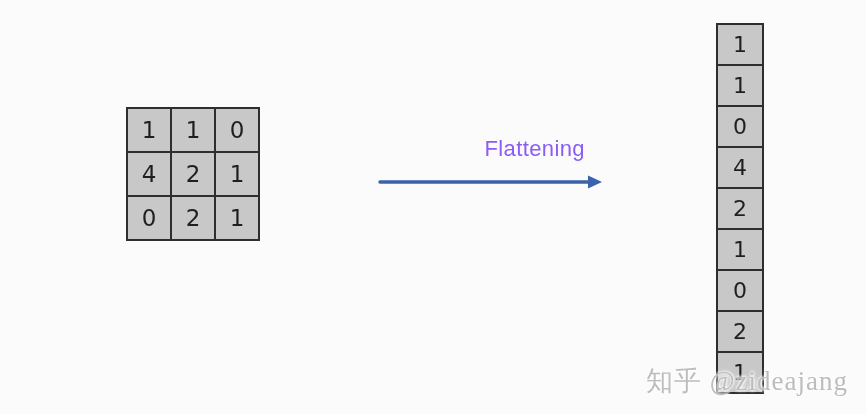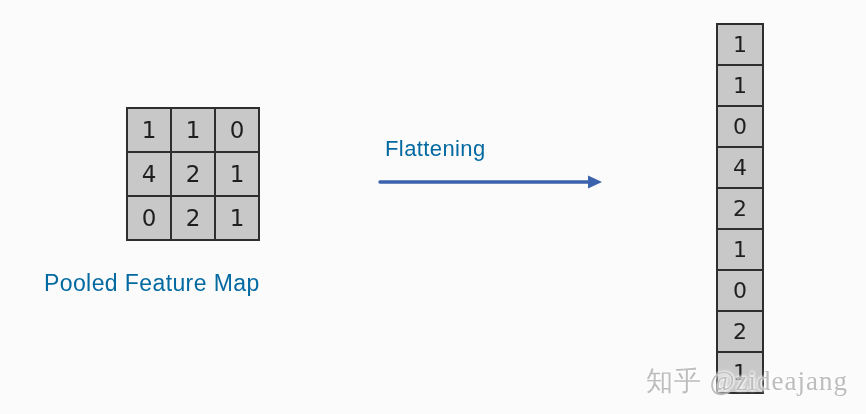--- a/index.html
+++ b/index.html
@@ -51,22 +51,22 @@
     background: var(--cell-border, #2e2e2e);
     z-index: 1;
   }
   .colgrid .cell {
     font-size: 22px;
   }
 
   
   .caption {
     position: absolute;
-    color: #0369a1;
-    text-align: left;
+    color: #8b5cf6;
+    text-align: right;
     letter-spacing: 0.4px;
     white-space: nowrap;
   }
   .caption.pooled {
     left: 44px;
     top: 270px;
     width: 300px;
     font-size: 23px;
   }
   .caption.flatten {
@@ -107,21 +107,20 @@
     <div class="cell">1</div>
     <div class="cell">0</div>
     <div class="cell">4</div>
     <div class="cell">2</div>
     <div class="cell">1</div>
     <div class="cell">0</div>
     <div class="cell">2</div>
     <div class="cell">1</div>
   </div>
 
-  <div class="caption pooled">Pooled Feature Map</div>
 
   <div class="caption flatten">Flattening</div>
 
   <svg class="arrow-svg" width="228" height="20" viewBox="0 0 228 20">
     <line x1="2" y1="10" x2="212" y2="10" stroke-width="3.4" stroke-linecap="round" stroke="#3b62ad"></line>
     <polygon points="210,3.5 224,10 210,16.5" fill="#3b62ad"></polygon>
   </svg>
 
   <div class="colgrid">
     <div class="cell">1</div>

